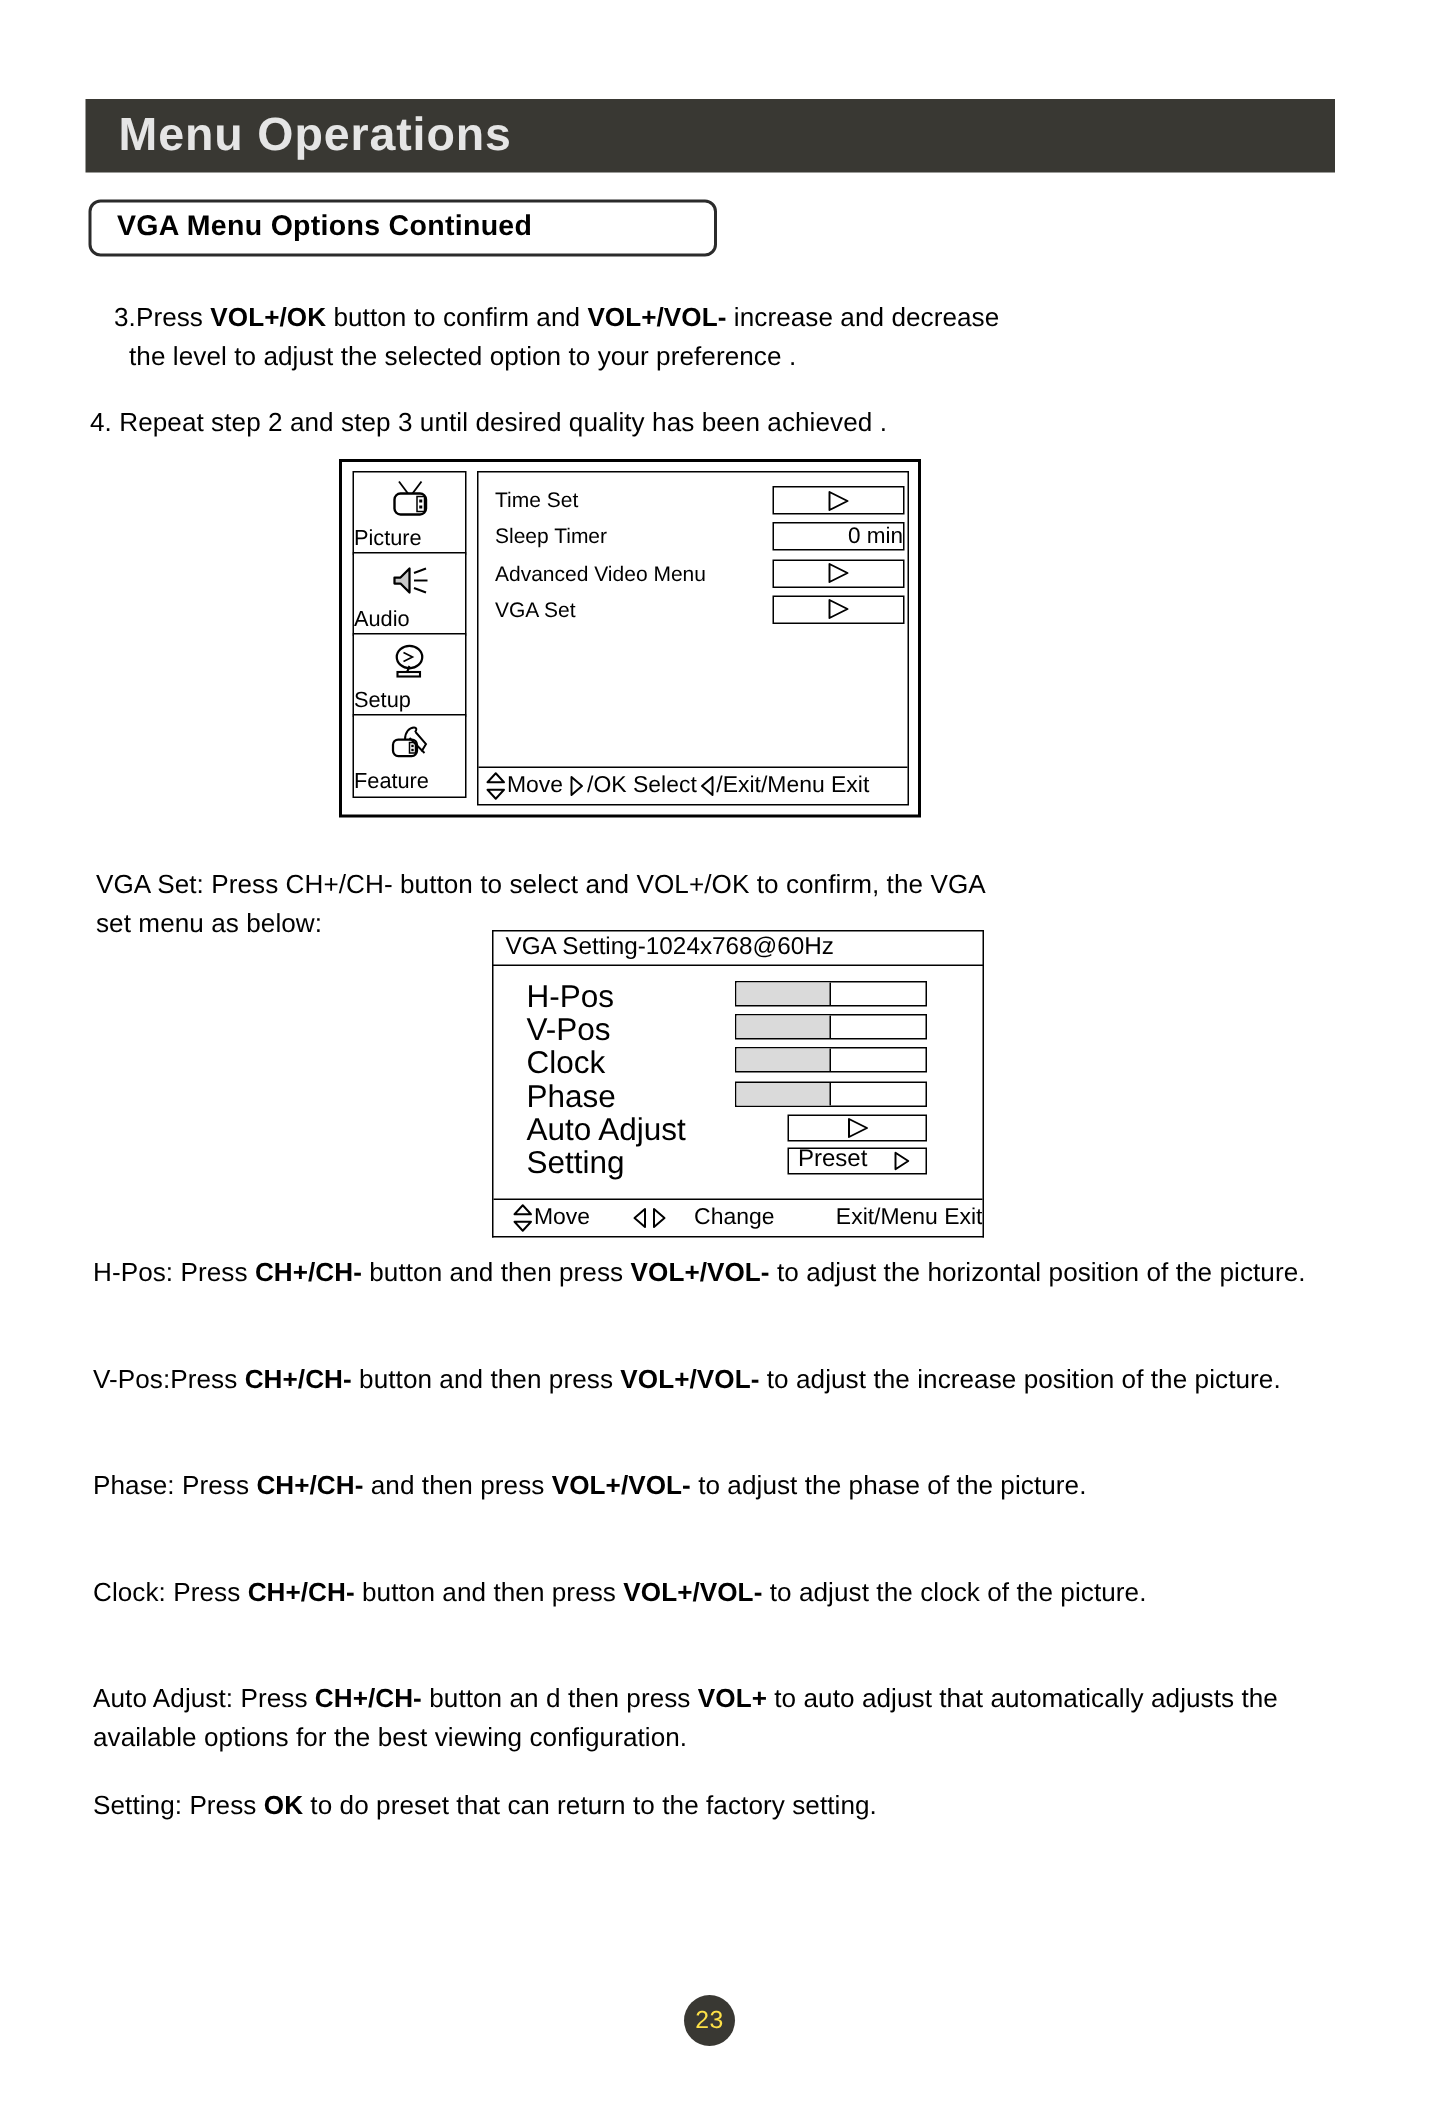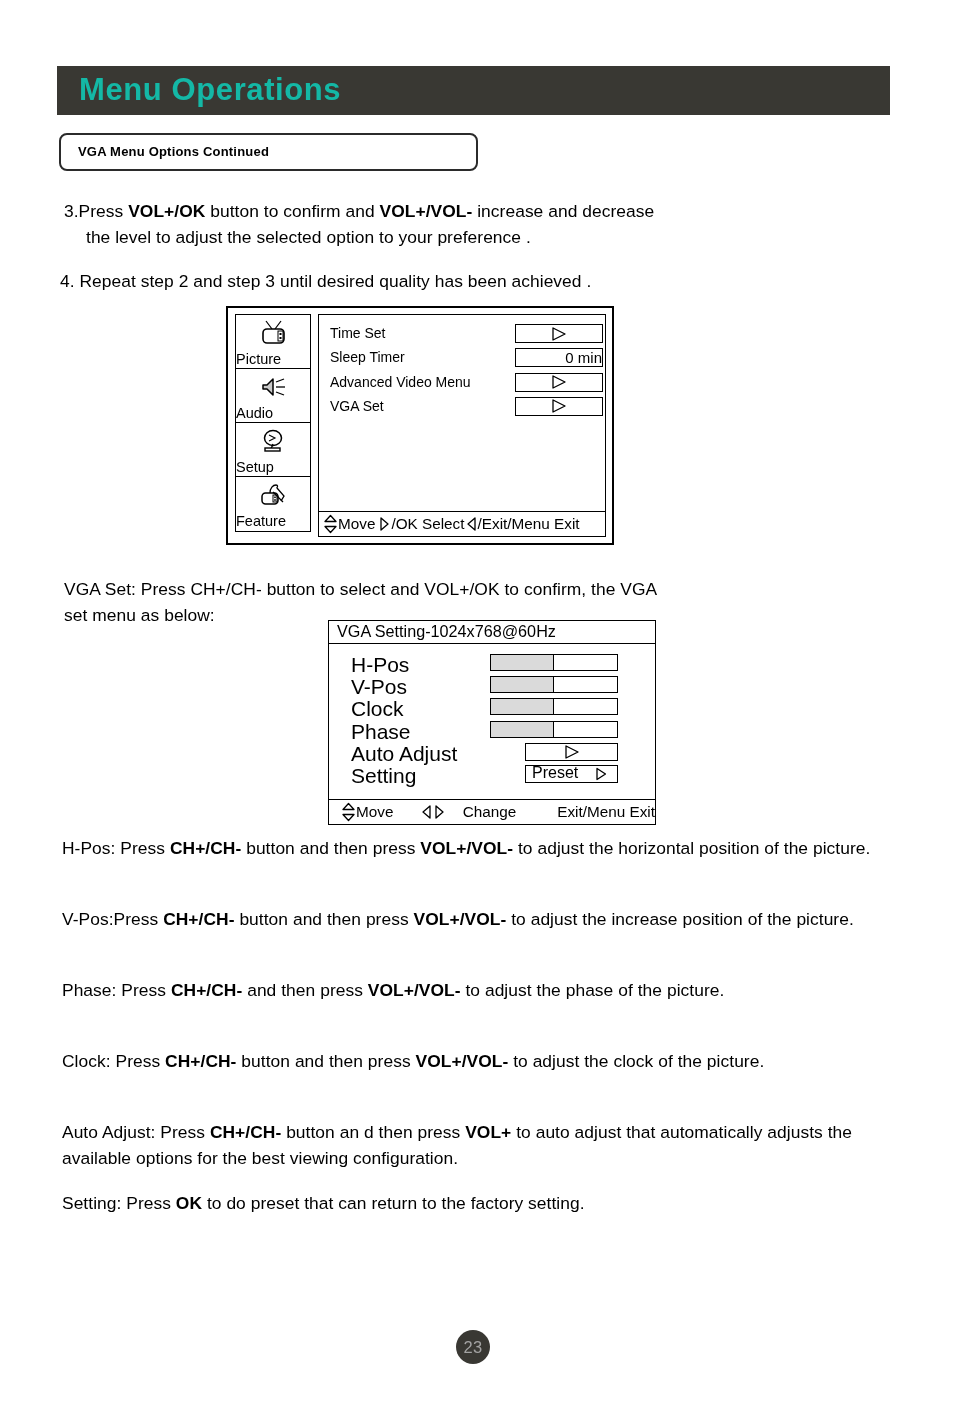--- a/index.html
+++ b/index.html
@@ -23,21 +23,21 @@
     top: 66px;
     width: 833px;
     height: 49px;
     background: #393833;
   }
   .header-title {
     position: absolute;
     left: 22px;
     top: 50%;
     transform: translateY(-52%);
-    color: #14b8a6;
+    color: #e5e5e5;
     font-size: 31px;
     font-weight: bold;
     letter-spacing: 0.6px;
     white-space: nowrap;
   }
 
   .section-pill {
     position: absolute;
     left: 59px;
     top: 133px;
@@ -46,37 +46,37 @@
     border: 2px solid #2b2b2b;
     border-radius: 8px;
     box-sizing: border-box;
     background: #ffffff;
   }
   .section-pill-label {
     position: absolute;
     left: 17px;
     top: 50%;
     transform: translateY(-52%);
-    font-size: 13px;
+    font-size: 19px;
     font-weight: bold;
     letter-spacing: 0.2px;
     white-space: nowrap;
   }
 
   
   .para {
     position: absolute;
     font-size: 17.4px;
     line-height: 26px;
     letter-spacing: 0.05px;
   }
   .para b { font-weight: bold; }
 
   .p-step3 { left: 64px; top: 198px; width: 800px; }
-  .p-step3 .ind { display: block; padding-left: 22px; text-indent: -22px; }
+  .p-step3 .ind { display: block; padding-left: 22px; text-indent: -22px; margin-left: 12px; }
   .p-step3 .ln2 { display: block; padding-left: 22px; }
 
   .p-step4 { left: 60px; top: 268px; width: 810px; }
   .p-vgaset { left: 64px; top: 576px; width: 810px; }
 
   .p-hpos   { left: 62px; top: 835px;  width: 830px; }
   .p-vpos   { left: 62px; top: 906px;  width: 830px; }
   .p-phase  { left: 62px; top: 977px;  width: 830px; }
   .p-clock  { left: 62px; top: 1048px; width: 830px; }
   .p-auto   { left: 62px; top: 1119px; width: 830px; }
@@ -292,21 +292,21 @@
 
   
   .page-badge {
     position: absolute;
     left: 456px;
     top: 1330px;
     width: 34px;
     height: 34px;
     border-radius: 50%;
     background: #393833;
-    color: #a3a3a3;
+    color: #fde047;
     display: flex;
     align-items: center;
     justify-content: center;
     font-size: 16.5px;
     letter-spacing: 0.3px;
   }
 </style>
 </head>
 <body>
 

